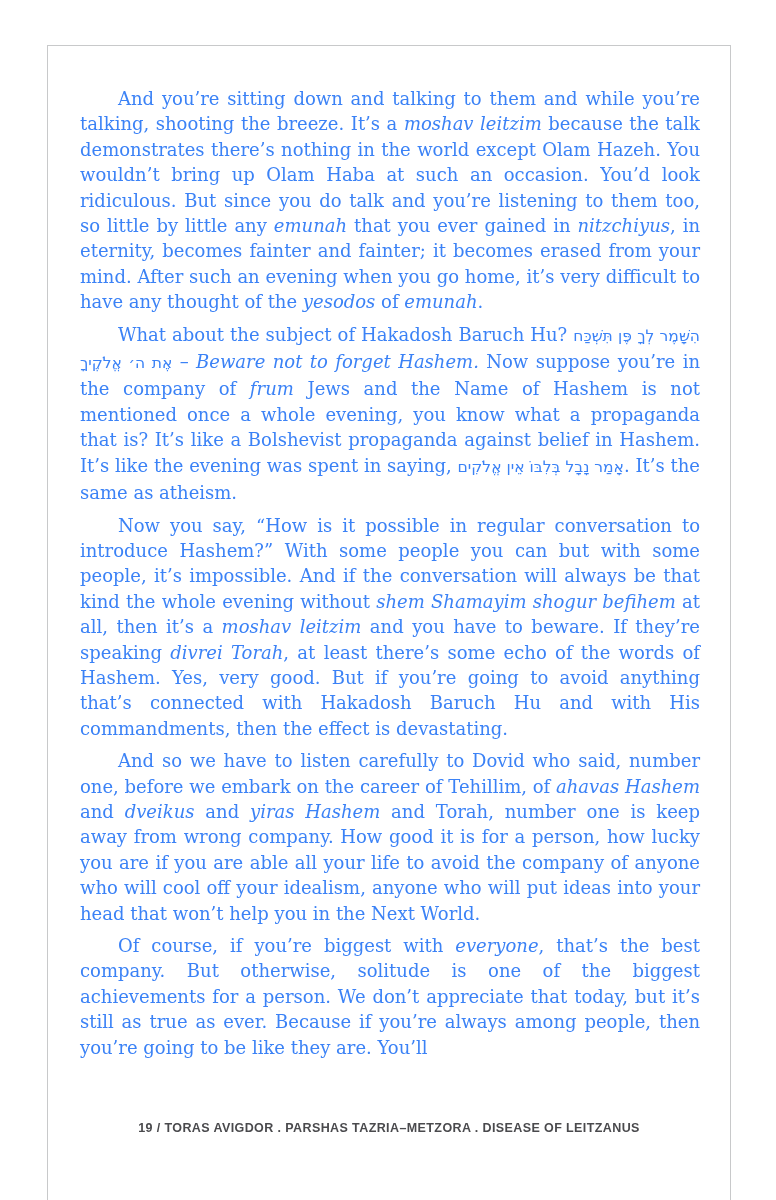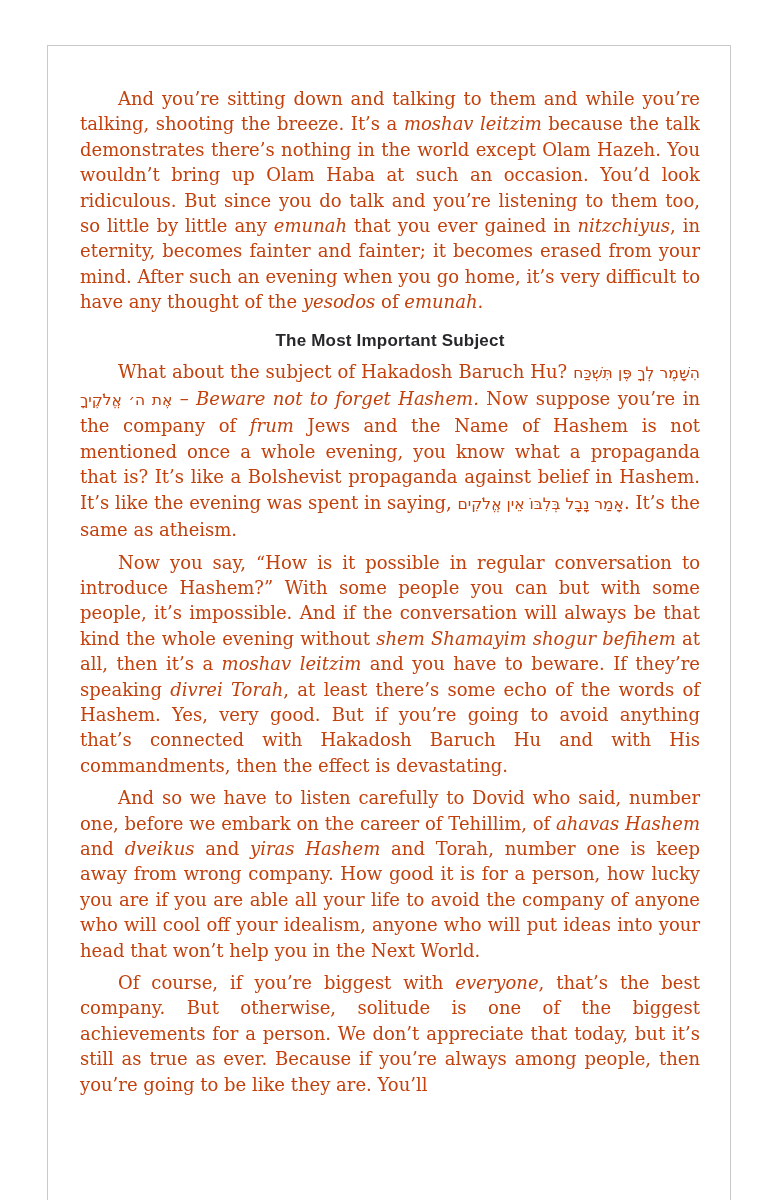--- a/index.html
+++ b/index.html
@@ -20,21 +20,21 @@
     background: #ffffff;
     border: 1px solid #c8c9ca;
   }
   .page-content {
     padding: 40px 30px 0 32px;
   }
   .body-para {
     font-family: "DejaVu Serif", "Liberation Serif", serif;
     font-size: 18px;
     line-height: 25.4px;
-    color: #c2410c;
+    color: #3b82f6;
     text-align: justify;
     text-indent: 38px;
     margin: 0 0 7px 0;
   }
   .run-it {
     font-style: italic;
   }
   .run-heb {
     font-family: "DejaVu Sans", sans-serif;
     font-size: 15.5px;
@@ -63,19 +63,19 @@
     letter-spacing: 0.4px;
     color: #4a4a4d;
   }
 </style>
 </head>
 <body>
 
 <div class="page-card">
   <div class="page-content">
     <p class="body-para"><span>And you’re sitting down and talking to them and while you’re talking, shooting the breeze. It’s a </span><span class="run-it">moshav leitzim</span><span> because the talk demonstrates there’s nothing in the world except Olam Hazeh. You wouldn’t bring up Olam Haba at such an occasion. You’d look ridiculous. But since you do talk and you’re listening to them too, so little by little any </span><span class="run-it">emunah</span><span> that you ever gained in </span><span class="run-it">nitzchiyus</span><span>, in eternity, becomes fainter and fainter; it becomes erased from your mind. After such an evening when you go home, it’s very difficult to have any thought of the </span><span class="run-it">yesodos</span><span> of </span><span class="run-it">emunah</span><span>.</span></p>
-    <h2 class="section-heading">The Most Important Subject</h2>
     <p class="body-para"><span>What about the subject of Hakadosh Baruch Hu? </span><span class="run-heb" dir="rtl">הִשָּׁמֶר לְךָ פֶּן תִּשְׁכַּח אֶת ה׳ אֱלֹקֶיךָ</span><span> – </span><span class="run-it">Beware not to forget Hashem.</span><span> Now suppose you’re in the company of </span><span class="run-it">frum</span><span> Jews and the Name of Hashem is not mentioned once a whole evening, you know what a propaganda that is? It’s like a Bolshevist propaganda against belief in Hashem. It’s like the evening was spent in saying, </span><span class="run-heb" dir="rtl">אָמַר נָבָל בְּלִבּוֹ אֵין אֱלֹקִים</span><span>. It’s the same as atheism.</span></p>
     <p class="body-para"><span>Now you say, “How is it possible in regular conversation to introduce Hashem?” With some people you can but with some people, it’s impossible. And if the conversation will always be that kind the whole evening without </span><span class="run-it">shem Shamayim shogur befihem</span><span> at all, then it’s a </span><span class="run-it">moshav leitzim</span><span> and you have to beware. If they’re speaking </span><span class="run-it">divrei Torah</span><span>, at least there’s some echo of the words of Hashem. Yes, very good. But if you’re going to avoid anything that’s connected with Hakadosh Baruch Hu and with His commandments, then the effect is devastating.</span></p>
     <p class="body-para"><span>And so we have to listen carefully to Dovid who said, number one, before we embark on the career of Tehillim, of </span><span class="run-it">ahavas Hashem</span><span> and </span><span class="run-it">dveikus</span><span> and </span><span class="run-it">yiras Hashem</span><span> and Torah, number one is keep away from wrong company. How good it is for a person, how lucky you are if you are able all your life to avoid the company of anyone who will cool off your idealism, anyone who will put ideas into your head that won’t help you in the Next World.</span></p>
     <p class="body-para"><span>Of course, if you’re biggest with </span><span class="run-it">everyone</span><span>, that’s the best company. But otherwise, solitude is one of the biggest achievements for a person. We don’t appreciate that today, but it’s still as true as ever. Because if you’re always among people, then you’re going to be like they are. You’ll</span></p>
   </div>
+  <div class="page-footer">19 / TORAS AVIGDOR . PARSHAS TAZRIA–METZORA . DISEASE OF LEITZANUS</div>
 </div>
 
 </body></html>

